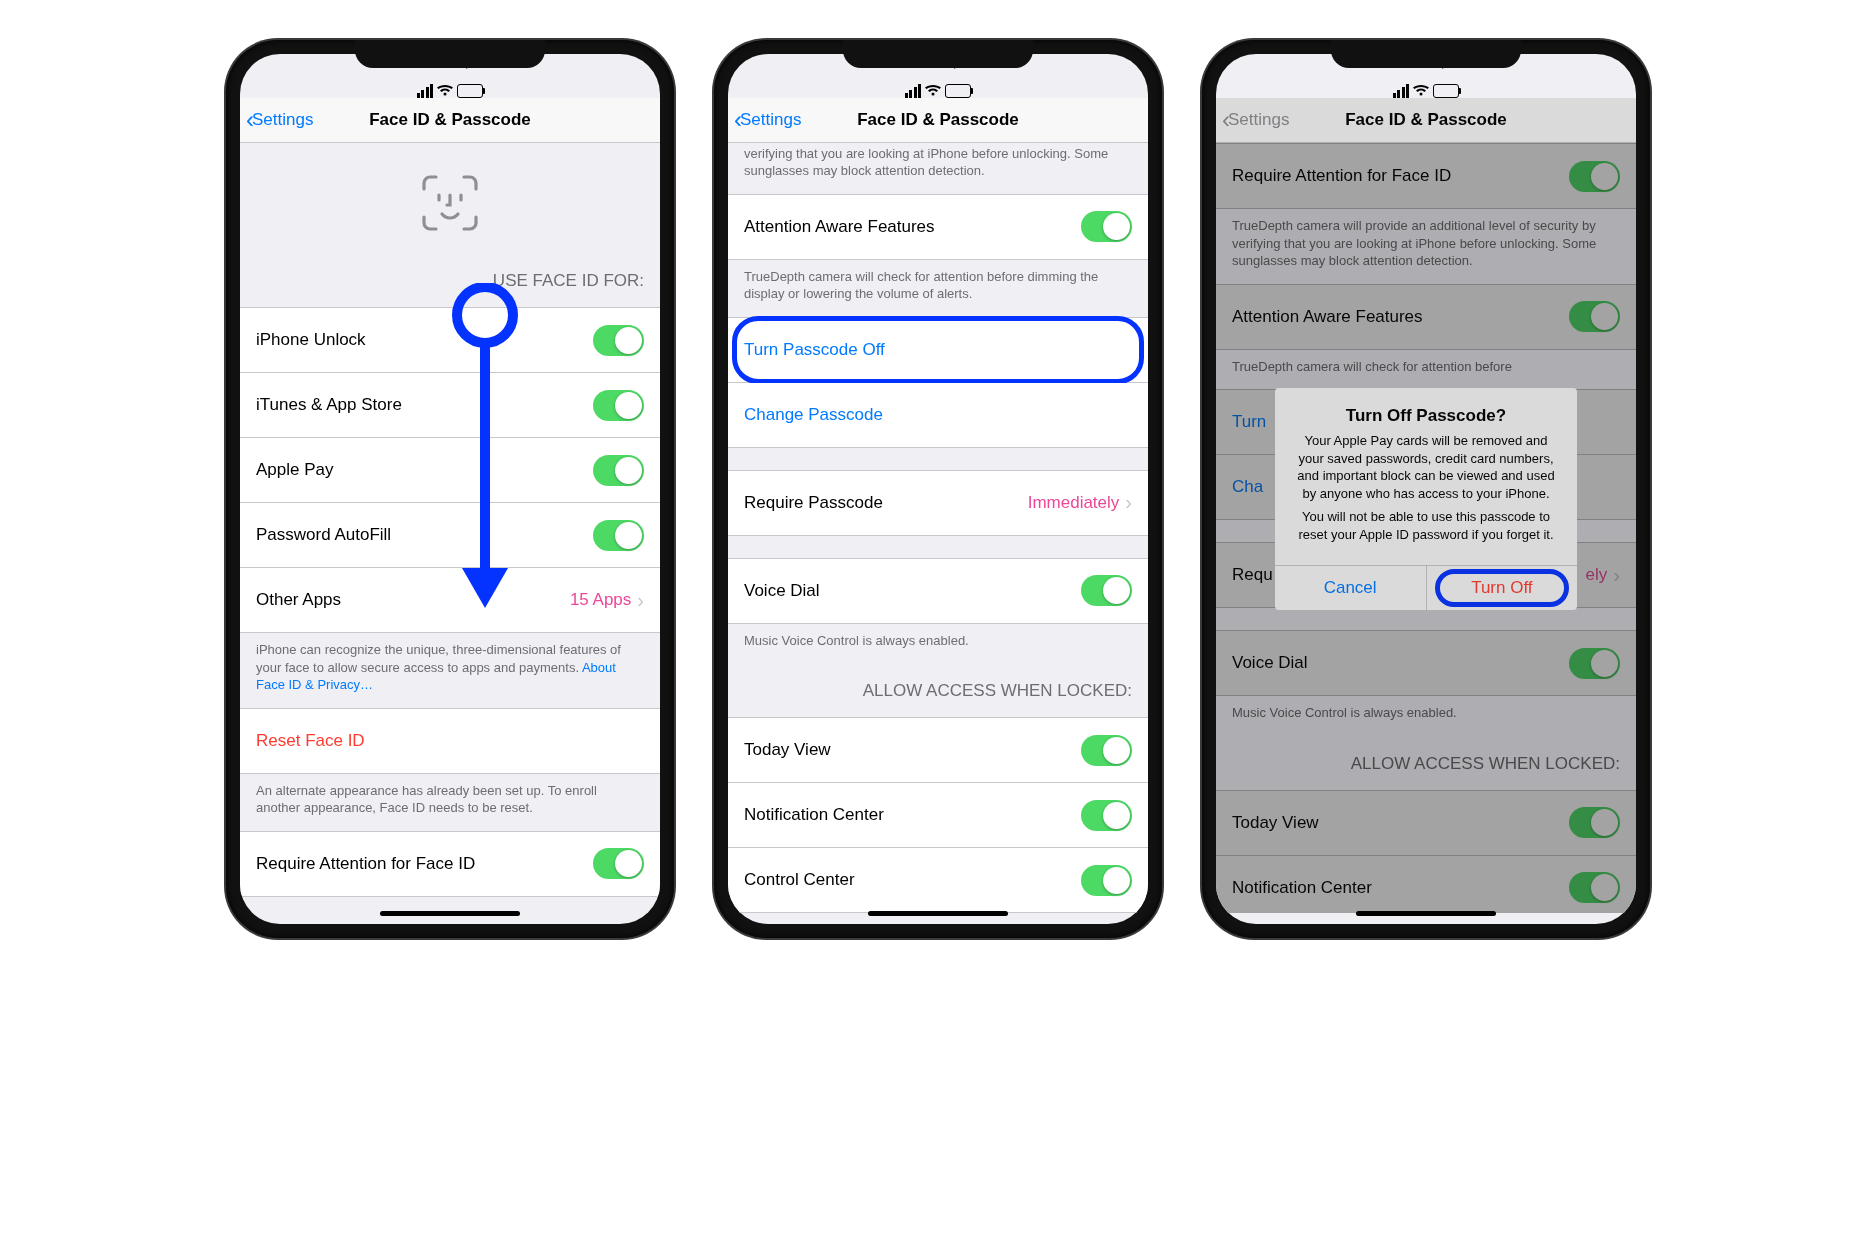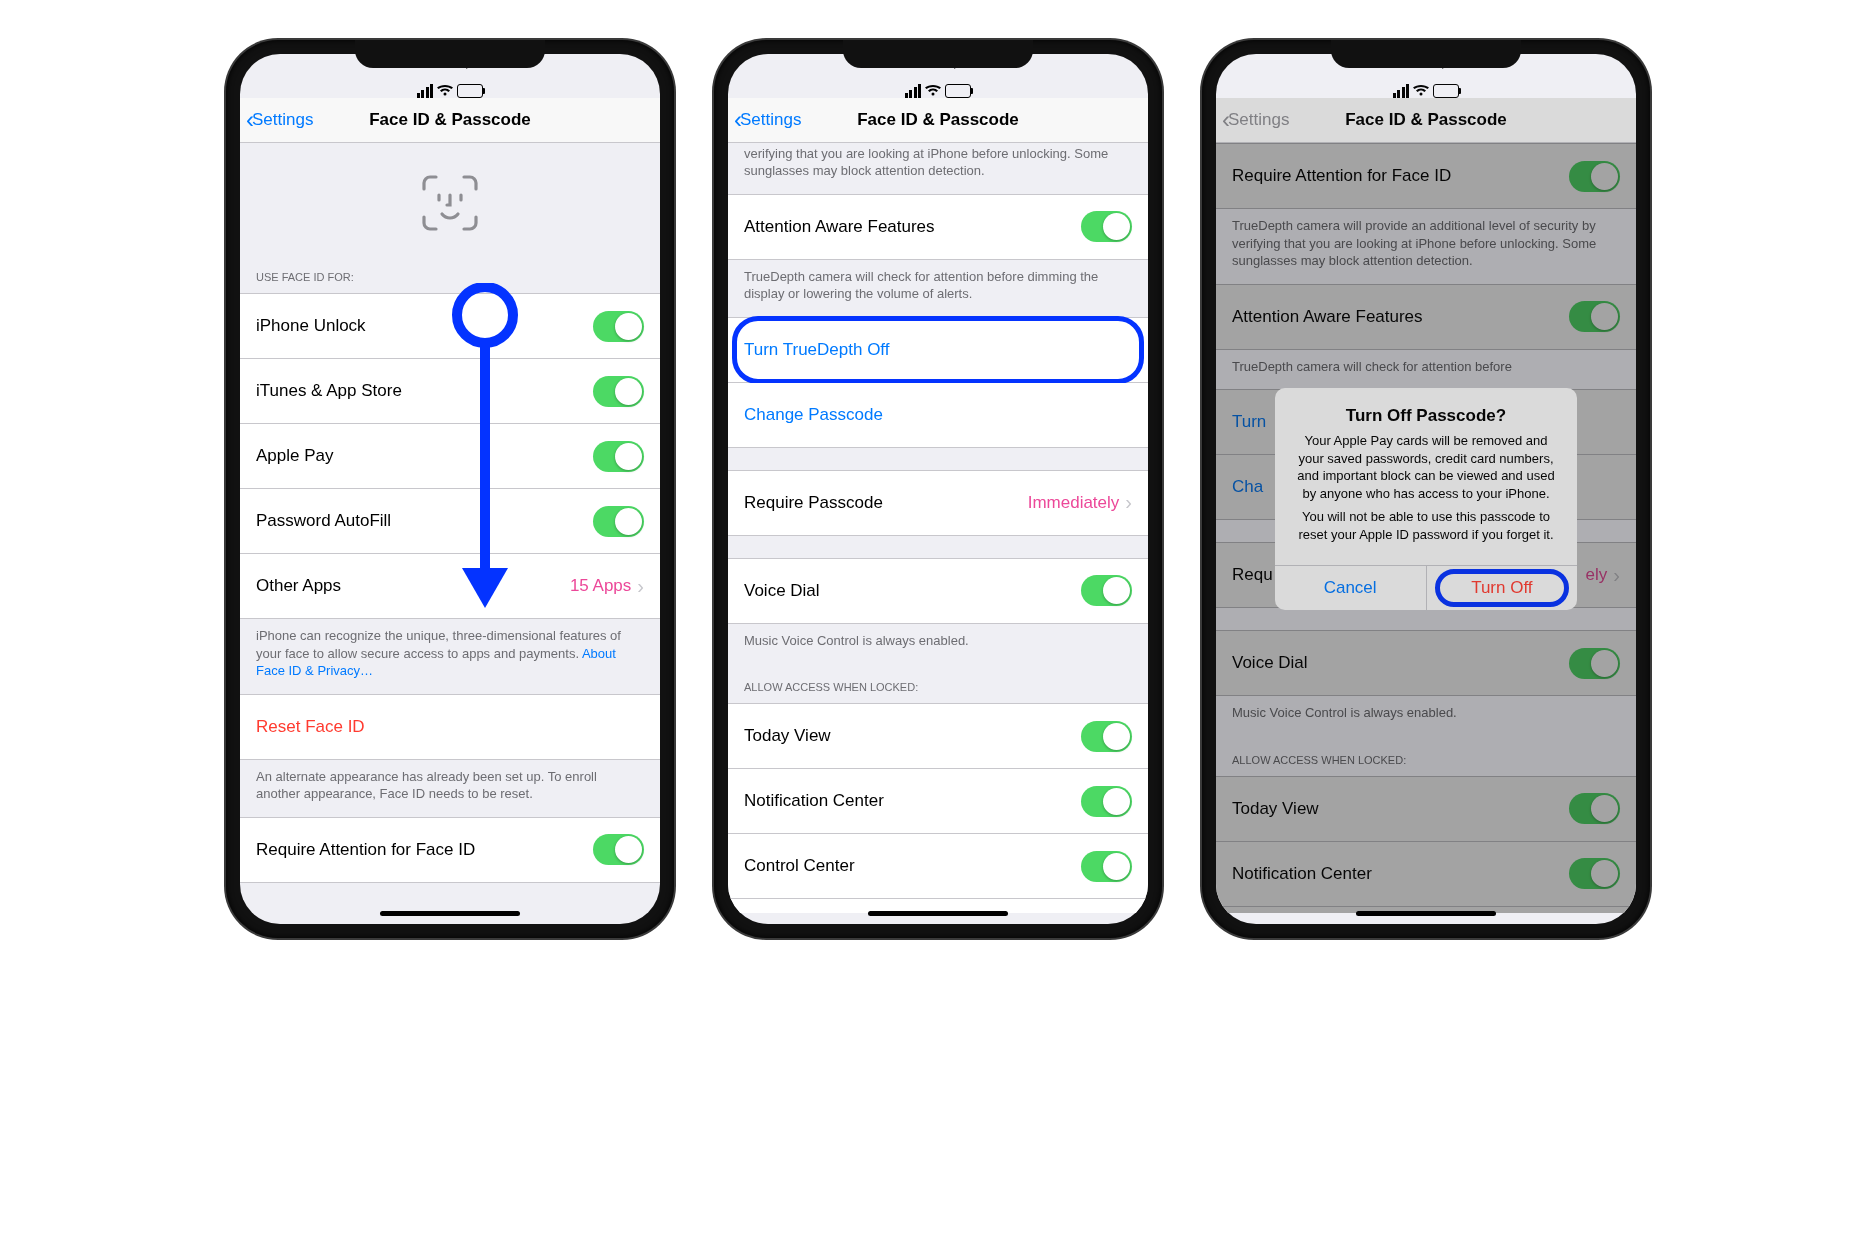--- a/index.html
+++ b/index.html
@@ -77,24 +77,25 @@
     align-items: center;
     color: #007aff;
     font-size: 17px;
   }
   .nav-back.dim { color:#8e8e93; }
   .chev { font-size:24px; font-weight:300; margin-right:-2px; line-height:1;}
   .nav-title { font-size: 17px; font-weight: 600; }
   .content { height: calc(100% - 88px - 12px); overflow: hidden; position:relative;}
   .scroll-inner { position:absolute; left:0; right:0; }
   .section-header {
-    font-size: 11px;
+    font-size: 17px;
     color: #6d6d72;
-    padding: 18px 16px 10px;
+    padding: 18px 16px 16px;
     text-transform: uppercase;
+    text-align: right;
   }
   .footer-text {
     font-size: 13px;
     color: #6d6d72;
     padding: 8px 16px 14px;
     line-height: 1.35;
   }
   .footer-text a { color:#007aff; text-decoration:none;}
   .row {
     background: #fff;
@@ -136,21 +137,21 @@
     content:""; position:absolute; inset:-2px 4px; border:5px solid #0433ff; border-radius:26px; pointer-events:none;
   }
   .arrow-overlay {
     position:absolute; z-index:30; pointer-events:none;
   }
   .modal-overlay {
     position:absolute; inset:0; background:rgba(0,0,0,.28); z-index:40;
     display:flex; align-items:center; justify-content:center;
   }
   .alert {
-    width: 72%; background:#f8f8f8; border-radius:10px; overflow:hidden;
+    width: 72%; background:#f8f8f8; border-radius:4px; overflow:hidden;
     text-align:center;
   }
   .alert .alert-body { padding:18px 16px 16px; font-size:13px; color:#000; }
   .alert .alert-title { font-weight:600; font-size:17px; margin-bottom:4px;}
   .alert p { margin:6px 0; line-height:1.35;}
   .alert .buttons { display:flex; border-top:0.5px solid #c8c7cc;}
   .alert .buttons button {
     flex:1; background:none; border:none; border-right:0.5px solid #c8c7cc;
     padding:12px 0; font-size:17px; font-family:inherit; position:relative;
   }
@@ -285,21 +286,21 @@
     </div>
     <div class="content">
       <div class="scroll-inner" style="top:-18px;">
         <div class="footer-text" style="padding-top:2px">TrueDepth camera will provide an additional level of security by verifying that you are looking at iPhone before unlocking. Some sunglasses may block attention detection.</div>
         <div class="row first">
             <span class="label">Attention Aware Features</span>
             <span class="toggle"></span>
           </div>
         <div class="footer-text">TrueDepth camera will check for attention before dimming the display or lowering the volume of alerts.</div>
         <div class="row first highlight-row">
-            <span class="label blue">Turn TrueDepth Off</span>
+            <span class="label blue">Turn Passcode Off</span>
           </div>
         <div class="row">
             <span class="label blue">Change Passcode</span>
           </div>
         <div style="height:22px"></div>
         <div class="row first">
             <span class="label">Require Passcode</span>
             <span class="detail">Immediately</span>
             <span class="chev-r">›</span>
           </div>

